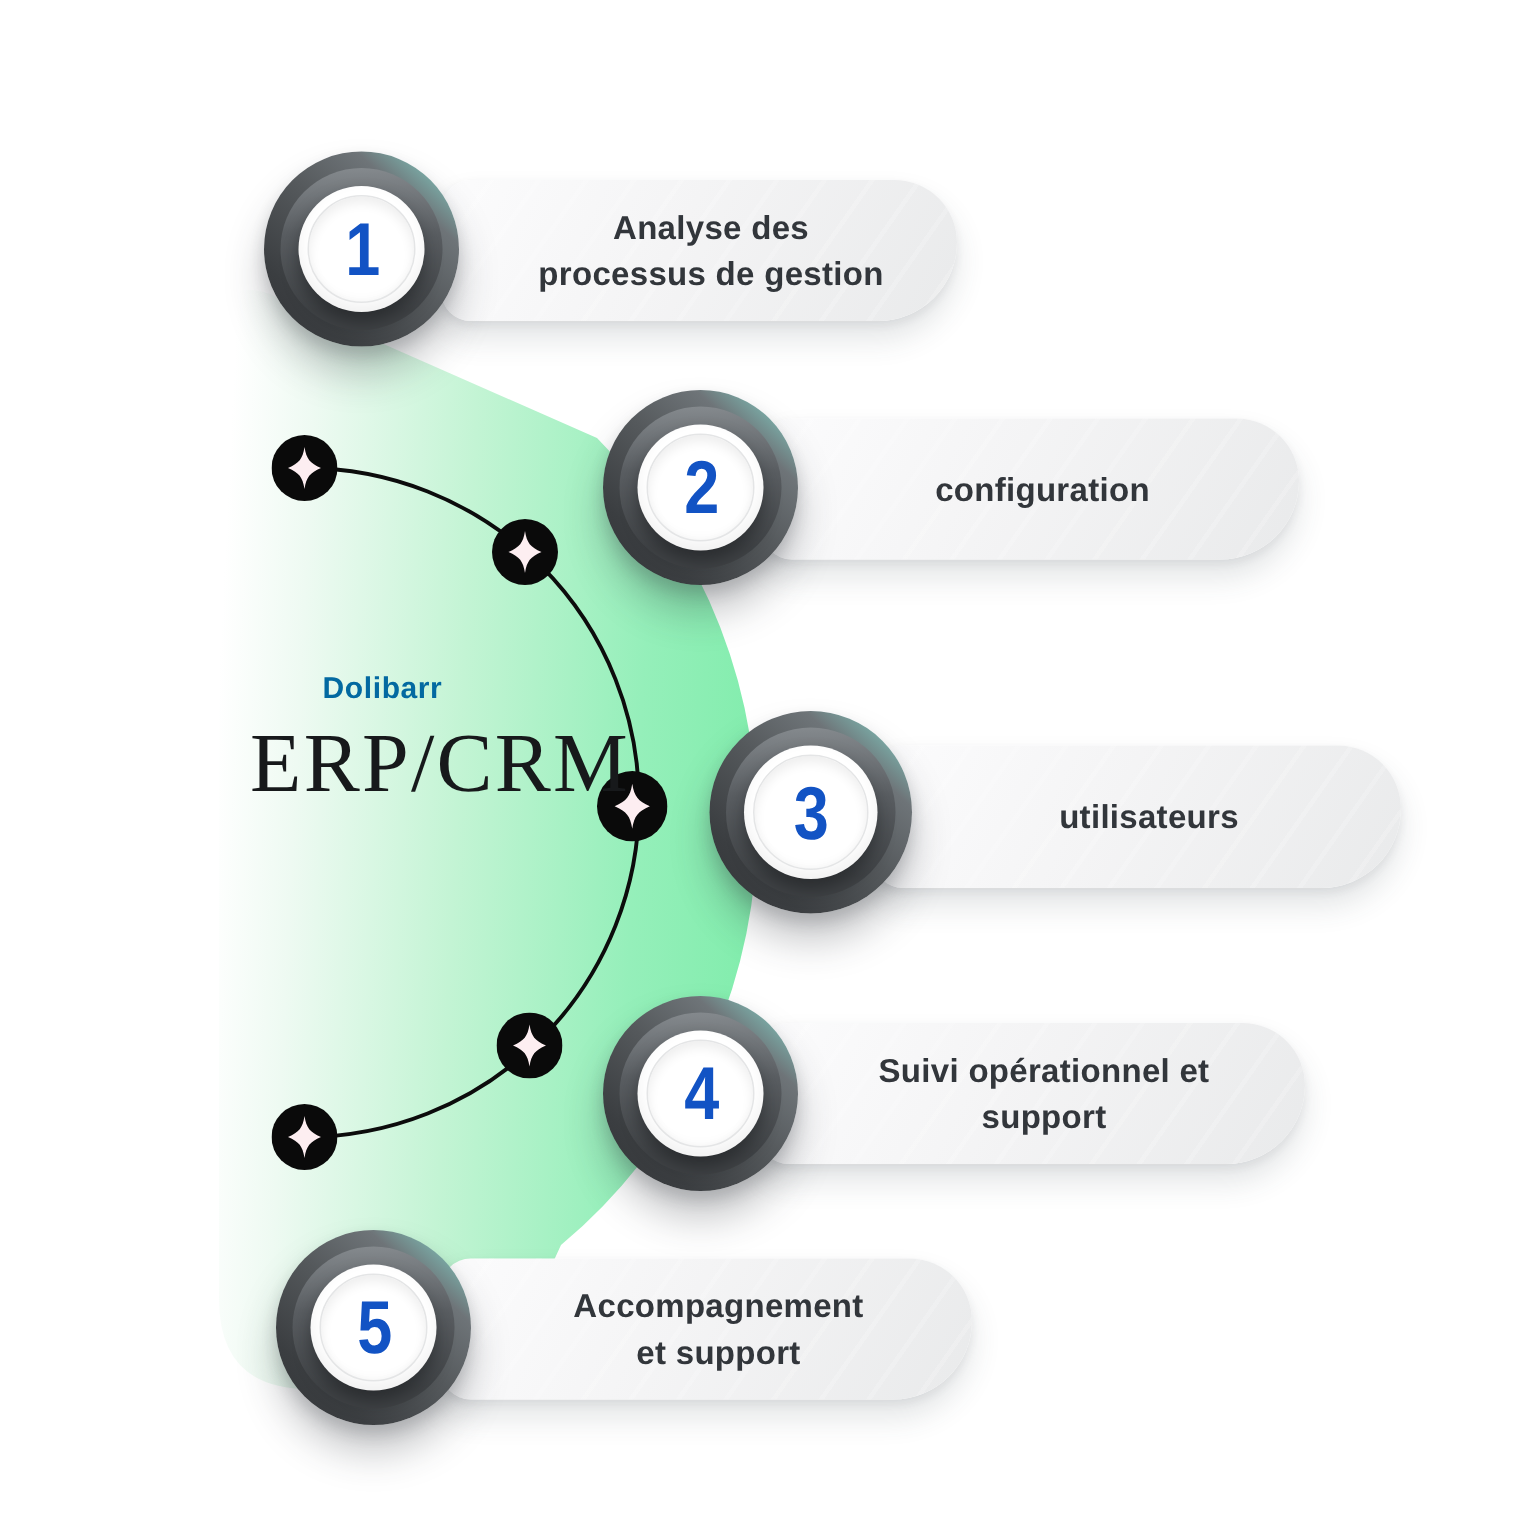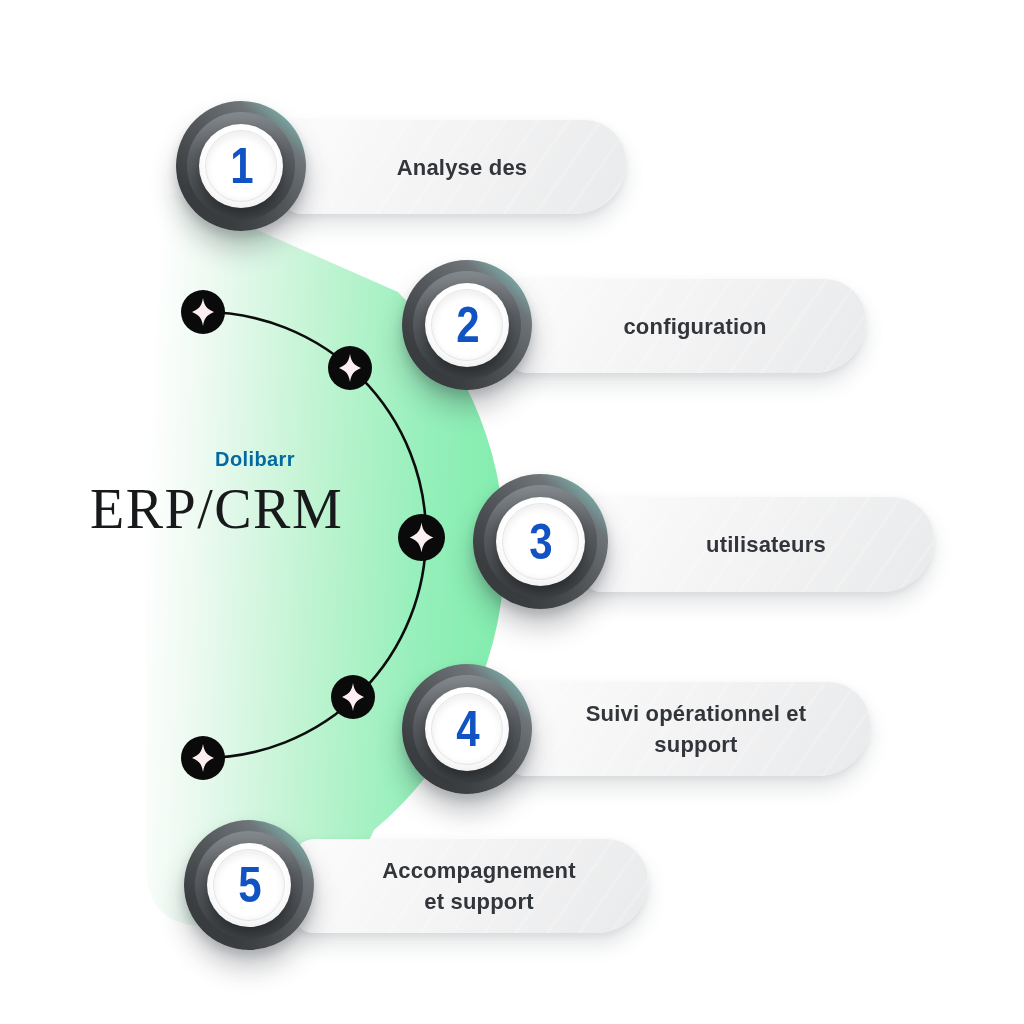--- a/index.html
+++ b/index.html
@@ -15,21 +15,21 @@
   
   .sparkle{position:absolute;width:44px;height:44px;}
   .sparkle.s3{width:47px;height:47px;}
 
   
   .brand-name{
     position:absolute;left:110px;top:448px;width:290px;text-align:center;
     color:#0369a1;font-size:20px;font-weight:700;letter-spacing:.4px;
   }
   .product-title{
-    position:absolute;left:90px;top:477px;width:330px;text-align:left;
+    position:absolute;left:90px;top:477px;width:330px;text-align:right;
     font-family:"Liberation Serif", serif;font-size:56px;font-weight:400;
     color:#17191b;letter-spacing:1.5px;
   }
 
   
   .pill{
     position:absolute;box-sizing:border-box;
     display:flex;flex-direction:column;align-items:center;justify-content:center;
     padding-left:30px;padding-right:14px;
     background:linear-gradient(118deg,#fcfcfd 0%,#f4f4f5 45%,#e9eaeb 100%);
@@ -39,21 +39,21 @@
   .pill::after{ 
     content:"";position:absolute;inset:0;border-radius:inherit;
     background:repeating-linear-gradient(125deg,rgba(255,255,255,.5) 0 3px,rgba(255,255,255,0) 3px 26px);
     opacity:.35;
   }
   .pill .t{
     position:relative;z-index:1;
     font-weight:700;font-size:22px;line-height:31px;color:#32363b;
     text-align:center;letter-spacing:.2px;white-space:nowrap;
   }
-  .pill.p1{left:282px;top:120px;width:344px;height:94px;justify-content:center;}
+  .pill.p1{left:294px;top:120px;width:344px;height:94px;justify-content:center;}
   .pill.p2{left:508px;top:279px;width:358px;height:94px;}
   .pill.p3{left:582px;top:497px;width:352px;height:95px;}
   .pill.p4{left:506px;top:682px;width:364px;height:94px;}
   .pill.p5{left:294px;top:839px;width:354px;height:94px;justify-content:center;}
 
   
   .badge{
     position:absolute;width:130px;height:130px;border-radius:50%;
     background:linear-gradient(222deg,#9adfd2 0%,#7fc0b8 8%,#6e7478 25%,#55595c 48%,#3b3e41 78%,#333538 100%);
     box-shadow:0 18px 26px rgba(45,52,58,.28), 0 6px 10px rgba(45,52,58,.18);
@@ -141,20 +141,21 @@
       <circle cx="22" cy="22" r="22" fill="#0a0a0a"></circle>
       <path d="M22 8 C23.3 16 25.5 18.7 33 22 C25.5 25.3 23.3 28 22 36 C20.7 28 18.5 25.3 11 22 C18.5 18.7 20.7 16 22 8 Z" fill="#fdeef1"></path>
     </svg>
 </div>
 
 <div class="brand-name">Dolibarr</div>
 <div class="product-title">ERP/CRM</div>
 
 <div class="pill p1">
   <span class="t">Analyse des</span>
+  <span class="t">processus de gestion</span>
 </div>
 <div class="pill p2">
   <span class="t">configuration</span>
 </div>
 <div class="pill p3">
   <span class="t">utilisateurs</span>
 </div>
 <div class="pill p4">
   <span class="t">Suivi opérationnel et</span>
   <span class="t">support</span>

